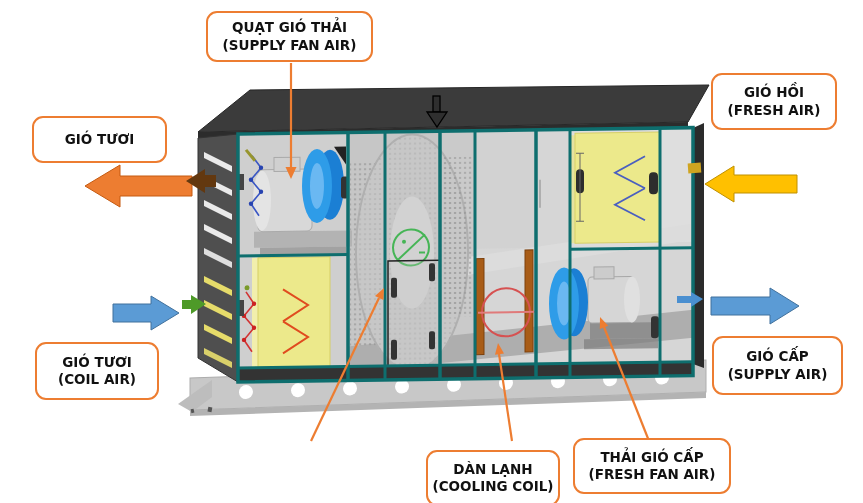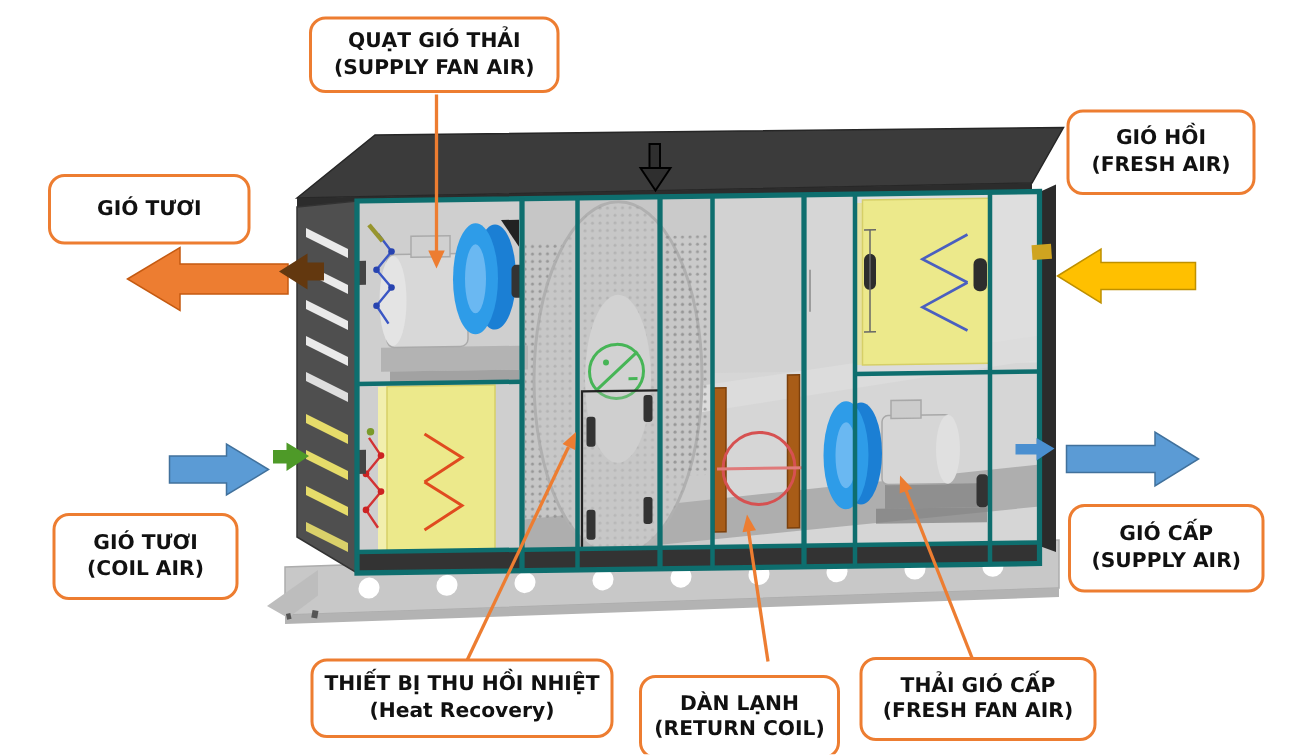--- a/index.html
+++ b/index.html
@@ -253,28 +253,24 @@
   <div class="callout" style="left:35px;top:342px;width:124px;height:58px">
     <span>GIÓ TƯƠI</span>
     <span>(COIL AIR)</span>
   </div>
 
   <div class="callout" style="left:712px;top:336px;width:131px;height:59px">
     <span>GIÓ CẤP</span>
     <span>(SUPPLY AIR)</span>
   </div>
 
-  <div class="callout" style="left:207px;top:439px;width:202px;height:53px">
-    <span>THIẾT BỊ THU HỒI NHIỆT</span>
-    <span>(Heat Recovery)</span>
-  </div>
 
   <div class="callout" style="left:426px;top:450px;width:134px;height:56px">
     <span>DÀN LẠNH</span>
-    <span>(RETURN COIL)</span>
+    <span>(COOLING COIL)</span>
   </div>
 
   <div class="callout" style="left:573px;top:438px;width:158px;height:56px">
     <span>THẢI GIÓ CẤP</span>
     <span>(FRESH FAN AIR)</span>
   </div>
 
 </div>
 
 </body></html>

